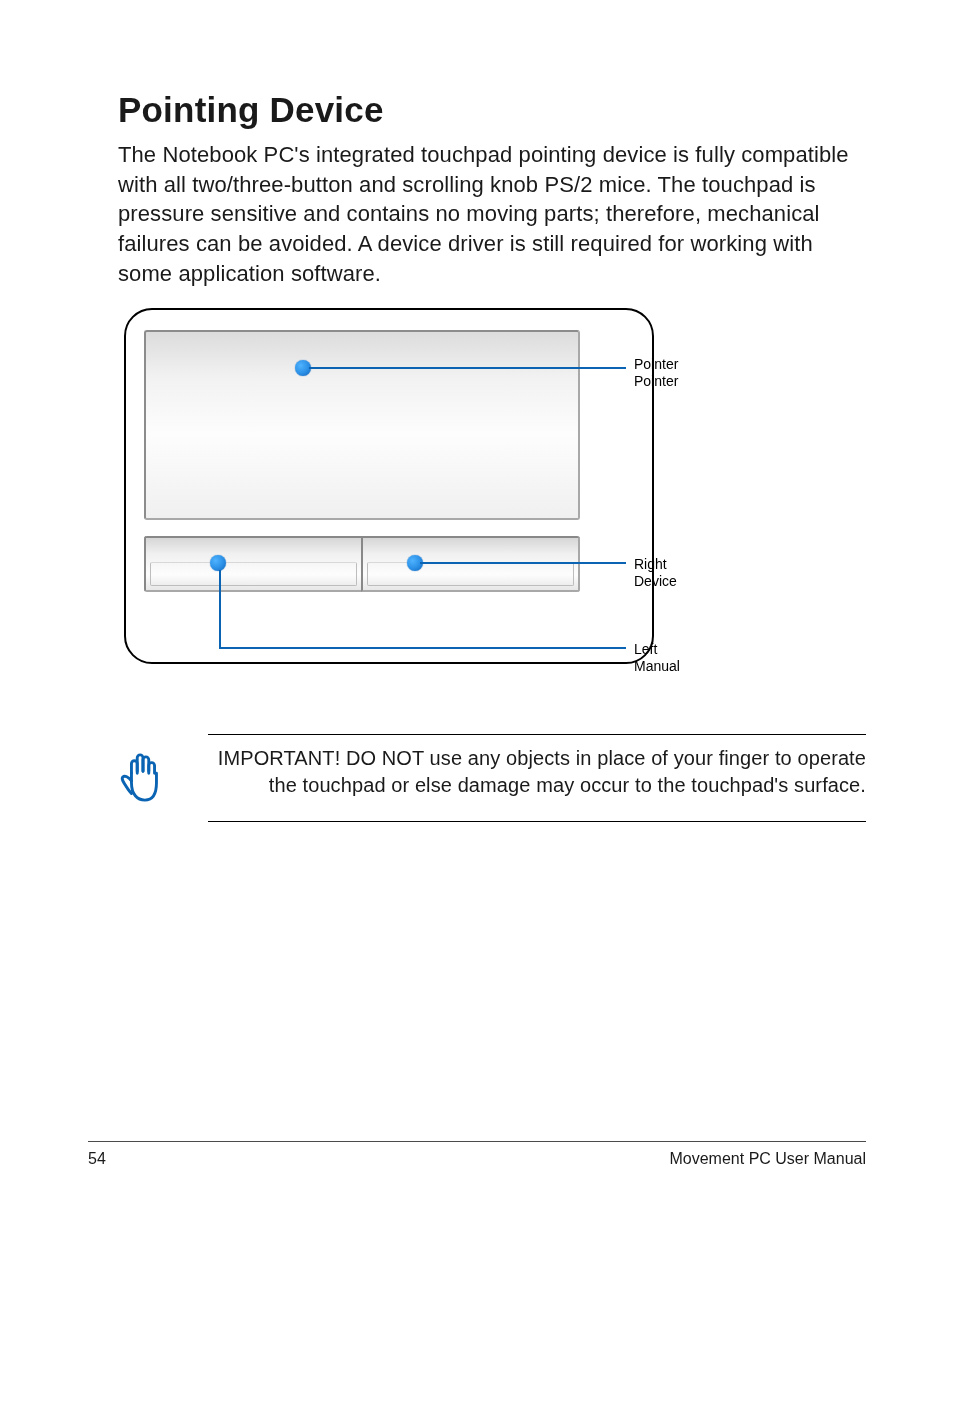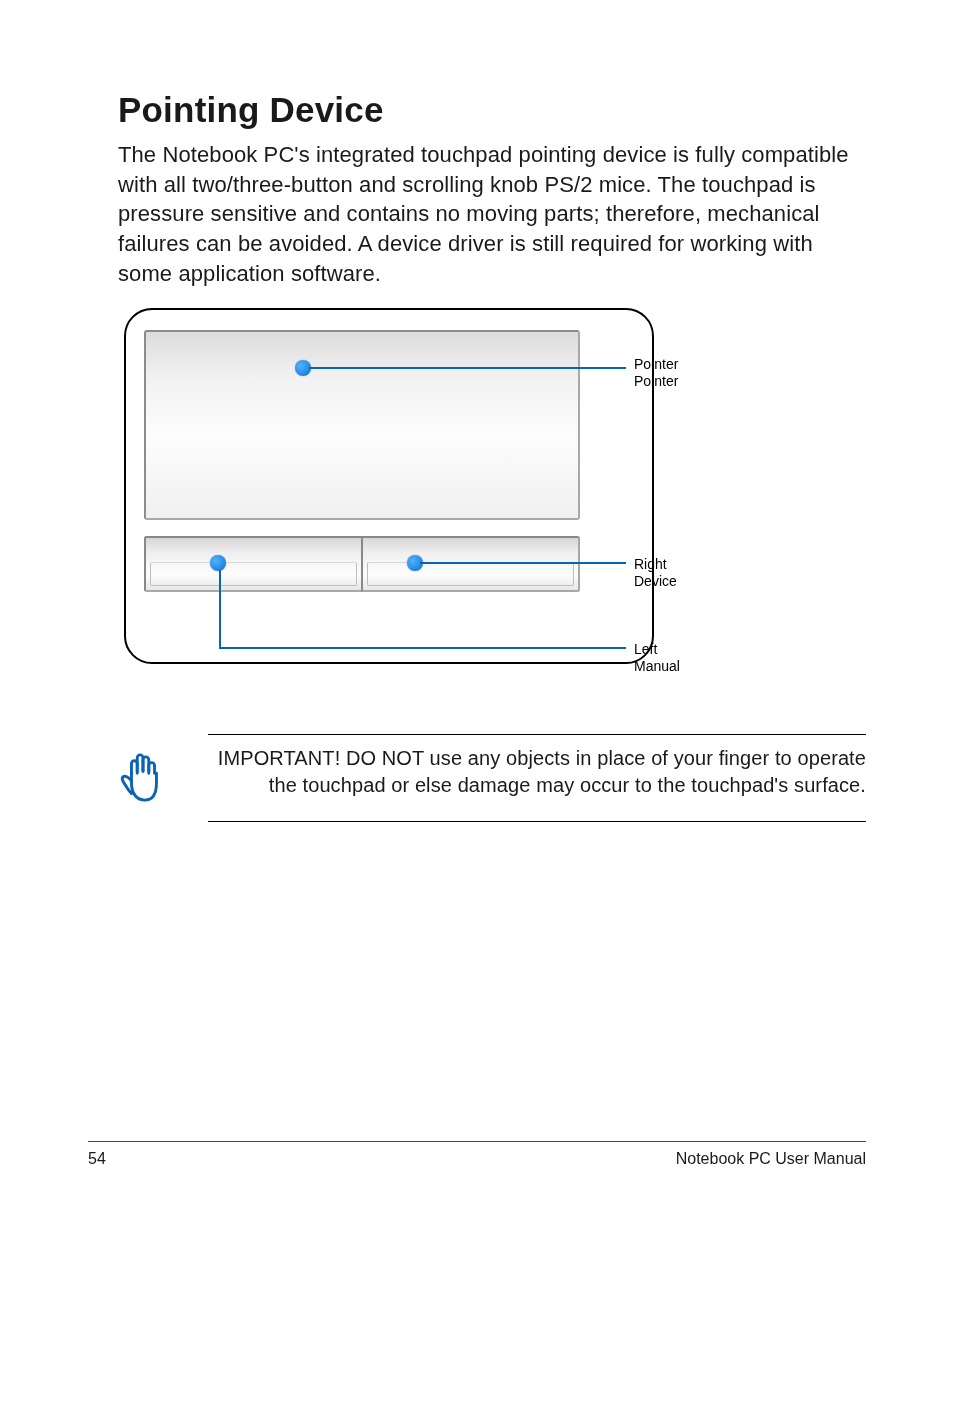--- a/index.html
+++ b/index.html
@@ -202,16 +202,16 @@
           <path d="M14 26 v10 c0 12 6 18 14 18 c10 0 12 -10 12 -18 v-10"></path>
           <path d="M14 34 c-3 -4 -7 -6 -9 -4 c-2 2 1 6 5 12 c2 3 4 5 4 5"></path>
         </g>
       </svg>
     </div>
     <div class="note-text">IMPORTANT! DO NOT use any objects in place of your finger to operate the touchpad or else damage may occur to the touchpad's surface.</div>
   </div>
 
   <div class="footer">
     <span>54</span>
-    <span>Notebook PC User Manual</span>
+    <span>Movement PC User Manual</span>
   </div>
 
 </div>
 
 </body></html>

